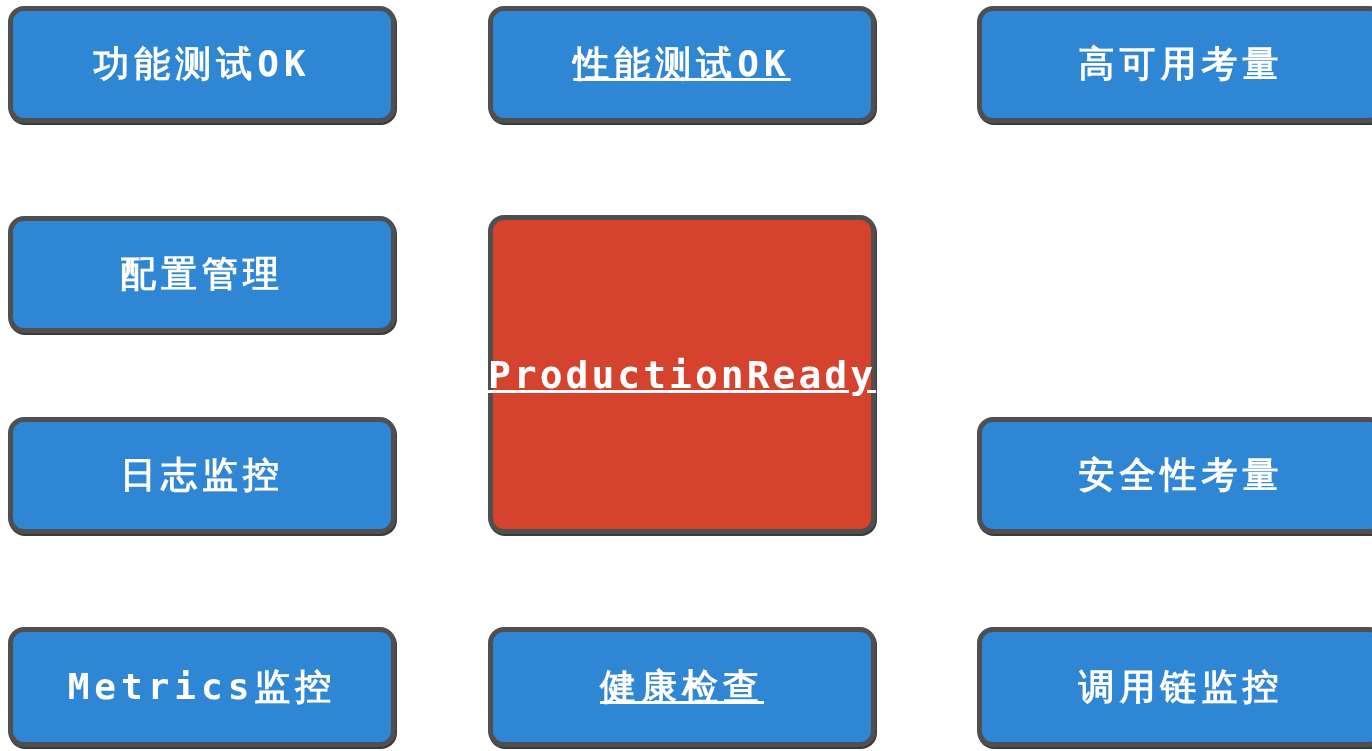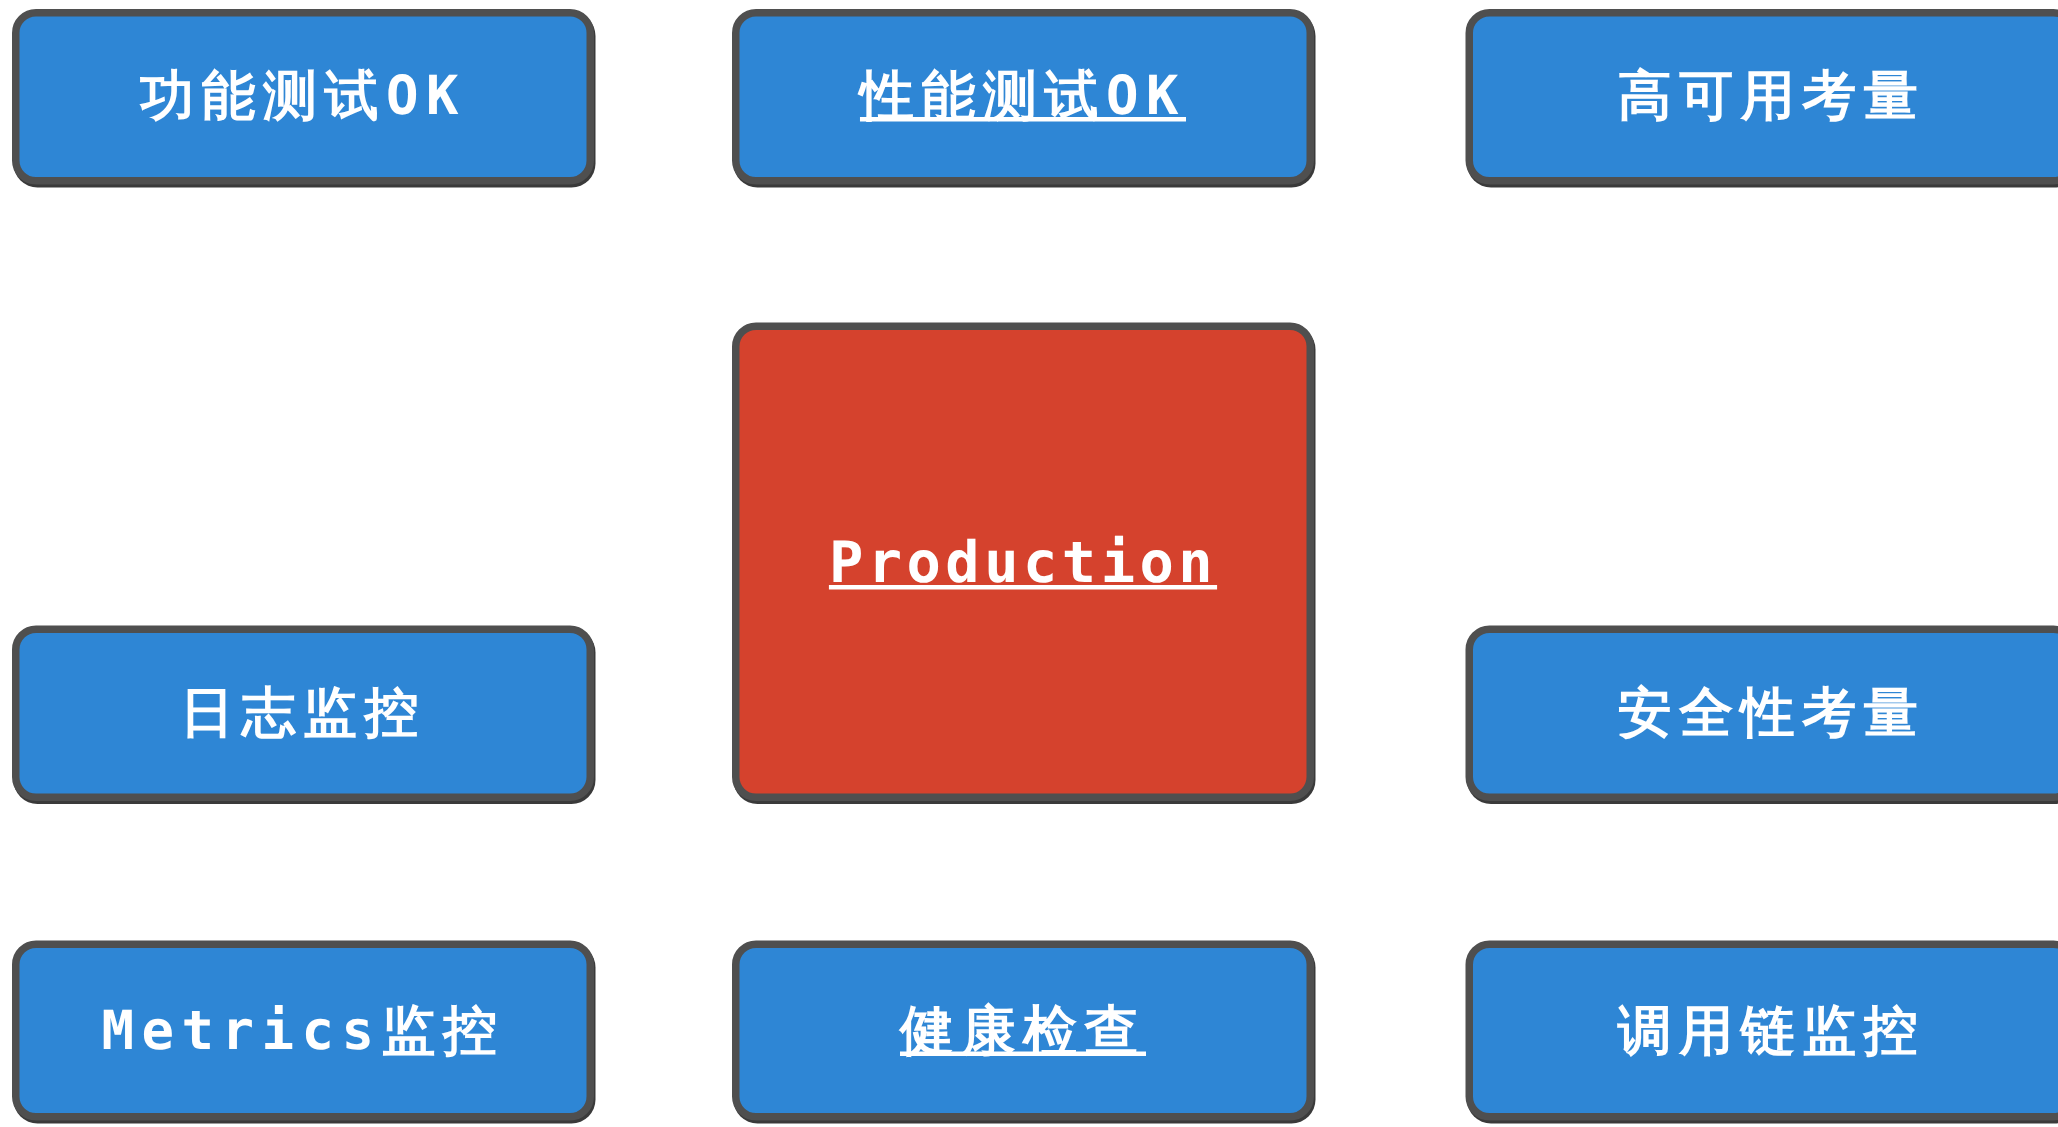--- a/index.html
+++ b/index.html
@@ -56,23 +56,27 @@
   </div>
 
   <div class="node c2 r1">
     <span>性能测试OK</span>
   </div>
 
   <div class="node c3 r1">
     <span>高可用考量</span>
   </div>
 
+  <div class="node c1 r2">
+    <span>配置管理</span>
+  </div>
 
   <div class="node center c2 rc">
     <span>Production</span>
+    <span>Ready</span>
   </div>
 
 
   <div class="node c3 r3">
     <span>安全性考量</span>
   </div>
 
   <div class="node c1 r3">
     <span>日志监控</span>
   </div>

